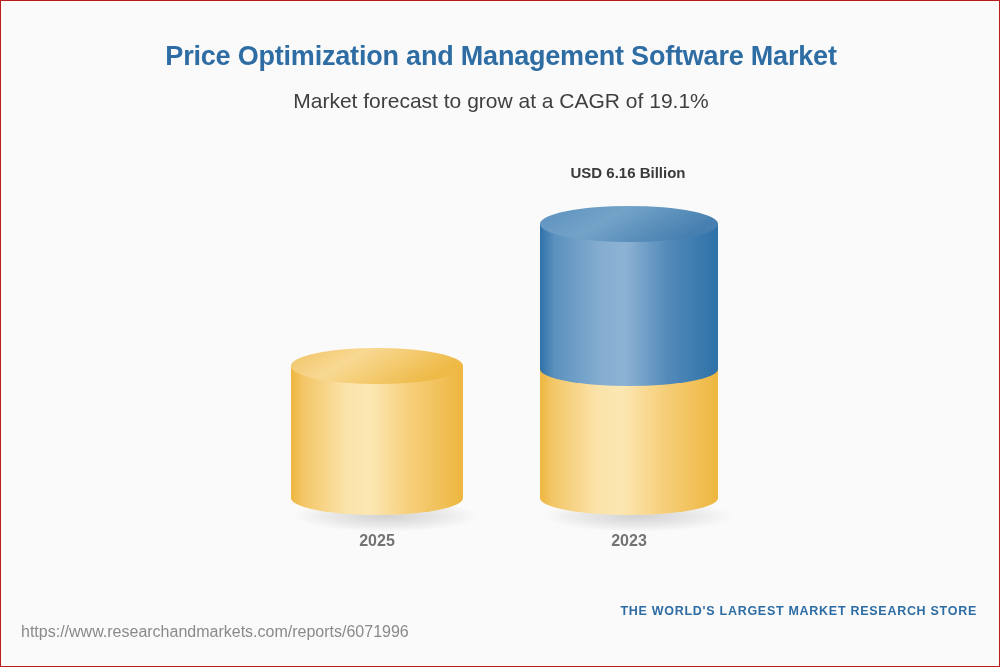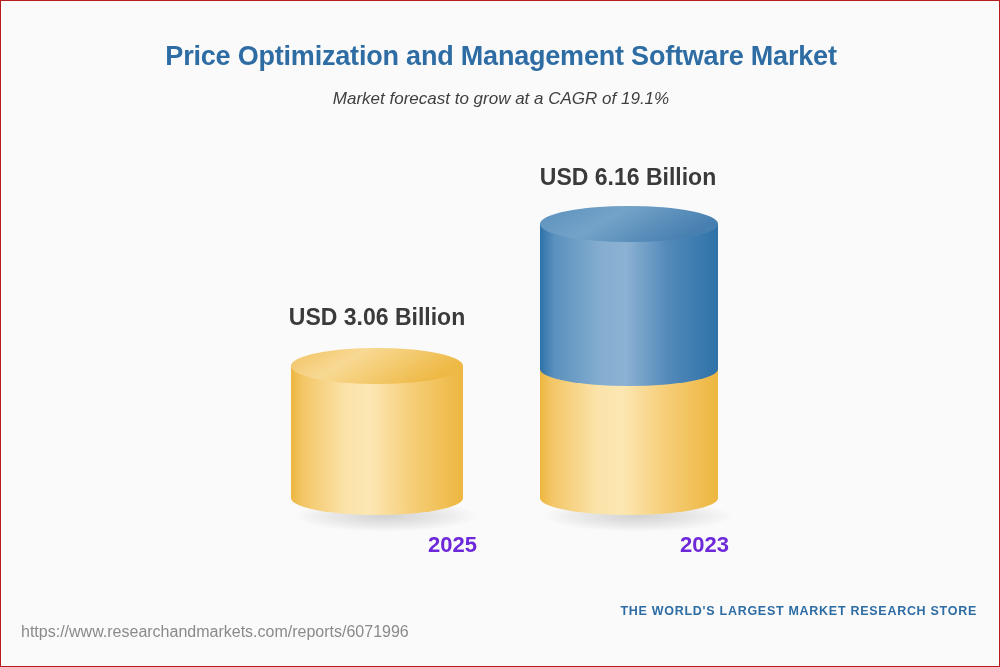--- a/index.html
+++ b/index.html
@@ -37,53 +37,52 @@
     color: #2E6CA4;
     letter-spacing: -0.2px;
     white-space: nowrap;
   }
   .chart-subtitle {
     position: absolute;
     left: 0;
     top: 88px;
     width: 1000px;
     text-align: center;
-    font-size: 17px;
+    font-size: 21px;
     font-weight: normal;
     color: #3f3f3f;
     white-space: nowrap;
-    font-style: italic;
   }
 
   
   .plot-area {
     position: absolute;
     left: 0;
     top: 0;
     width: 1000px;
     height: 600px;
   }
 
   
   .value-label {
     position: absolute;
     text-align: center;
-    font-size: 23px;
+    font-size: 15px;
     font-weight: bold;
     color: #3a3a3a;
     white-space: nowrap;
   }
 
   
   .cat-label {
     position: absolute;
-    text-align: right;
-    font-size: 22px;
-    font-weight: bold;
-    color: #6d28d9;
+    text-align: center;
+    font-size: 16px;
+    font-weight: bold;
+    color: #737373;
     white-space: nowrap;
   }
 
   
   .source-url {
     position: absolute;
     left: 20px;
     top: 622px;
     font-size: 16px;
     color: #8a8a8a;
@@ -120,21 +119,20 @@
 </head>
 <body>
 
 <div id="infographic">
 
   <div class="chart-title">Price Optimization and Management Software Market</div>
   <div class="chart-subtitle">Market forecast to grow at a CAGR of 19.1%</div>
 
   <div class="plot-area">
 
-    <div class="value-label" style="left: 276px; top: 303px; width: 200px;">USD 3.06 Billion</div>
 
     <div class="value-label" style="left: 527px; top: 163px; width: 200px;">USD 6.16 Billion</div>
 
     <svg width="1000" height="600" viewBox="0 0 1000 600" style="position:absolute; left:0; top:0;">
       <defs>
 
         <linearGradient id="gradYellowBody" x1="0" y1="0" x2="1" y2="0">
           <stop offset="0%" stop-color="#EDB63F"></stop>
           <stop offset="7%" stop-color="#F3C667"></stop>
           <stop offset="32%" stop-color="#FBE3A9"></stop>

